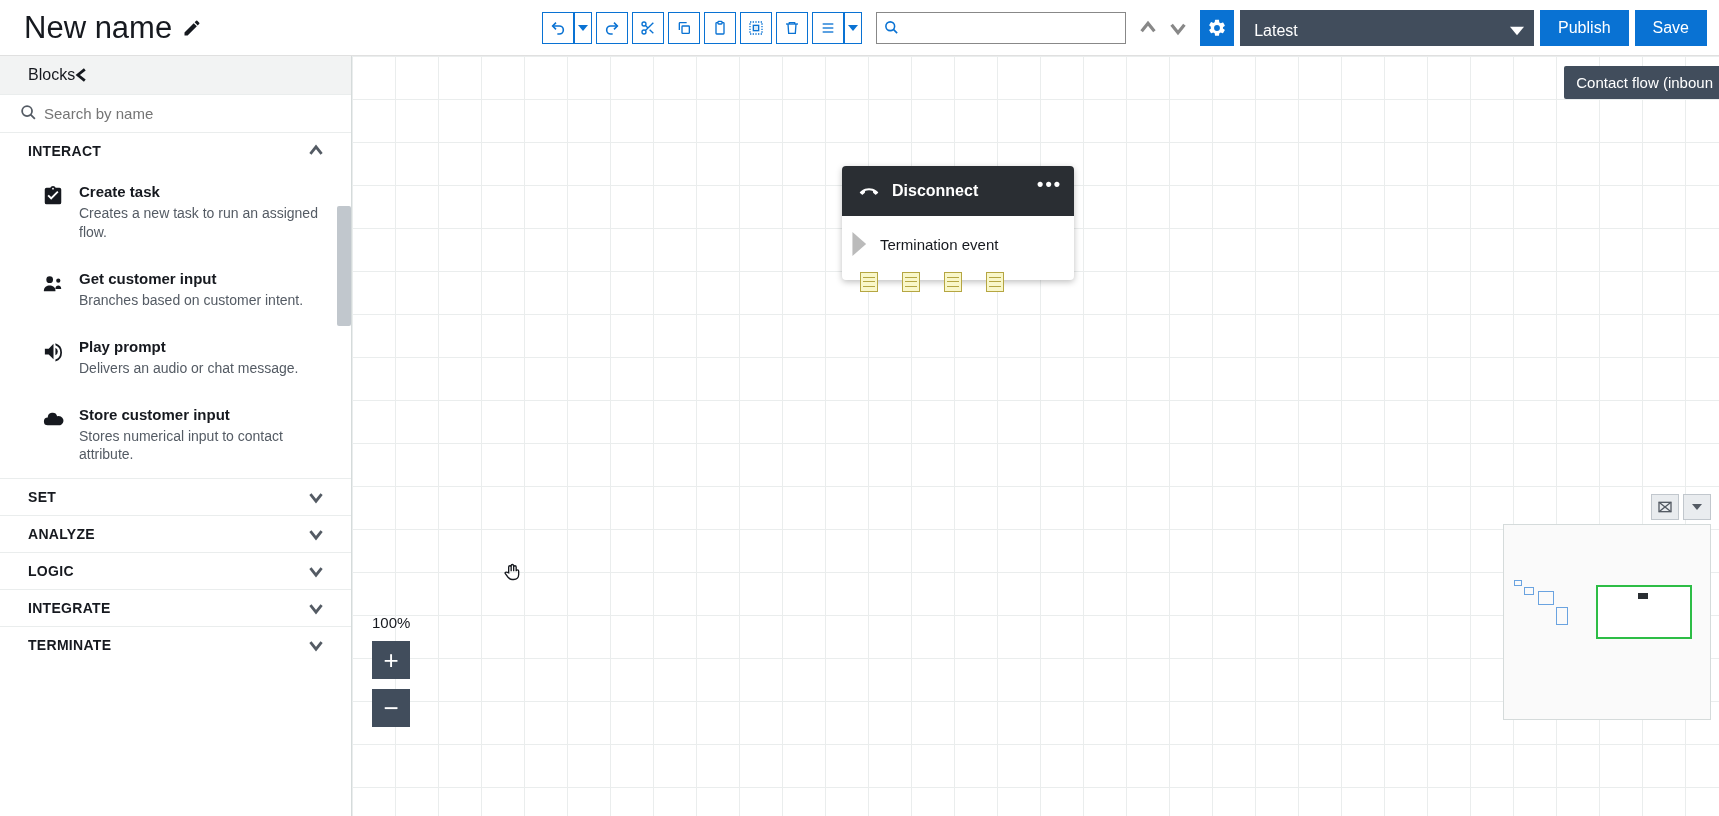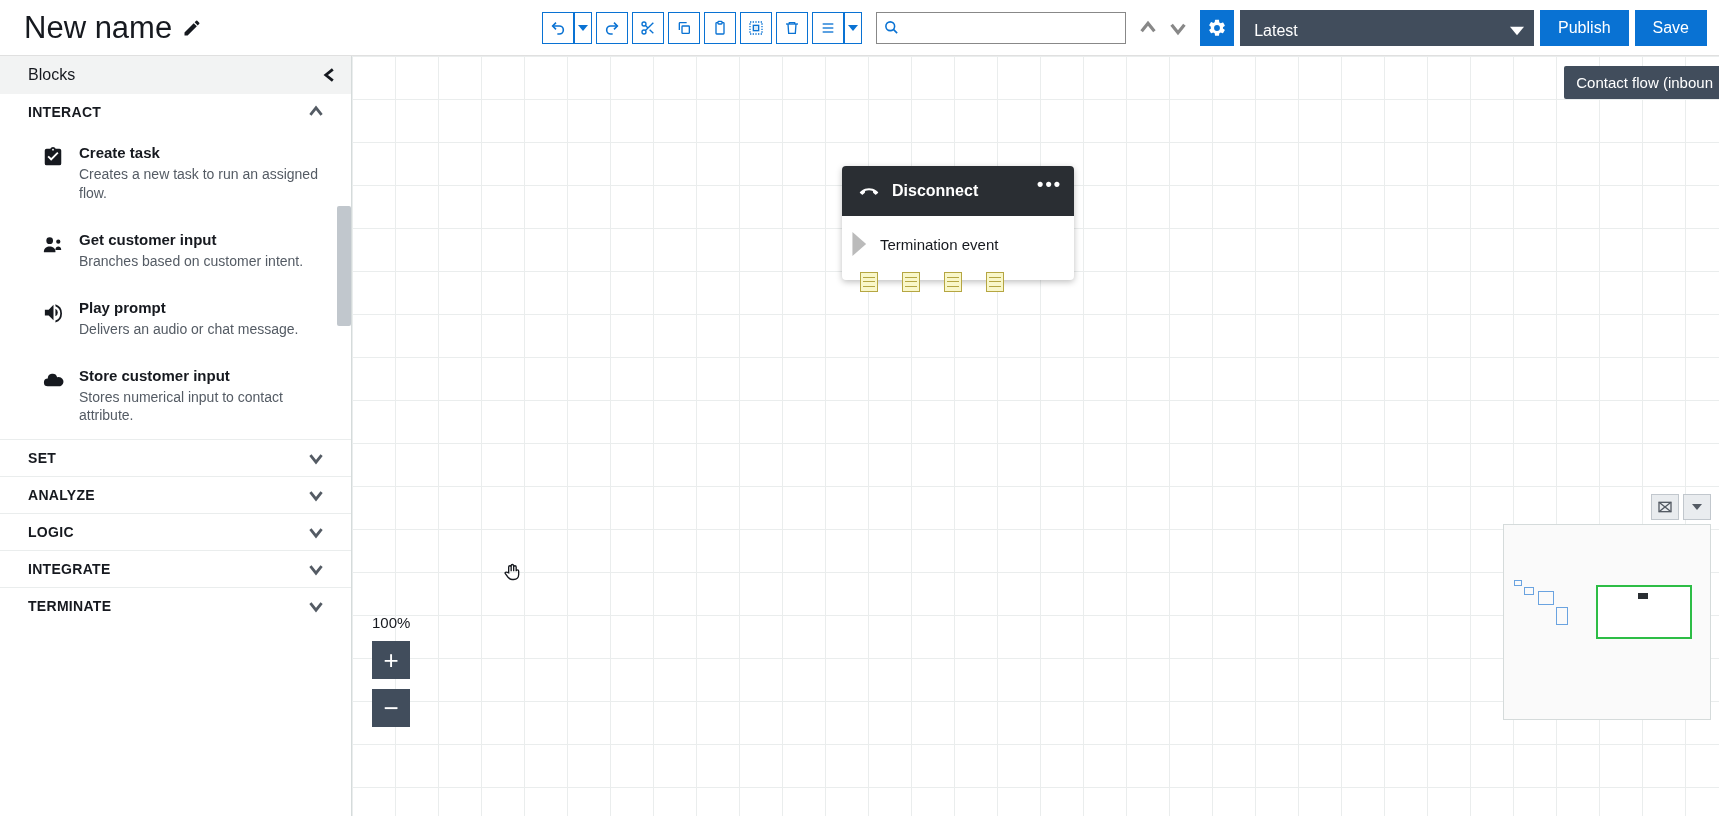--- a/index.html
+++ b/index.html
@@ -26,21 +26,21 @@
 
 .version-dd { margin-left: 6px; height: 36px; background: #414d5c; color: #fff; display: flex; align-items: center; padding: 7px 10px 0 14px; width: 310px; justify-content: space-between; cursor: pointer; font-size: 16px;}
 
 .primary-btn { height: 36px; background: #0972d3; color: #fff; border: none; padding: 0 18px; font-size: 16px; margin-left: 6px; cursor: pointer; }
 
 
 .main { display: flex; height: calc(100% - 56px); width: 100%; }
 
 
 .sidebar { width: 352px; background: #fff; border-right: 1px solid #d5dbdb; display: flex; flex-direction: column; position: relative;}
-.sidebar-head { display: flex; align-items: center; justify-content: space-between; padding: 10px 14px 10px 28px; font-size: 16px; color: #16191f; background: #f2f3f3;}
+.sidebar-head { display: flex; align-items: center; justify-content: flex-start; padding: 10px 14px 10px 28px; font-size: 16px; color: #16191f; background: #f2f3f3;}
 .collapse-icon { cursor: pointer; }
 .sidebar-search { padding: 0; position: relative; border-bottom: 1px solid #eaeded; }
 .sidebar-search input { width: 100%; height: 38px; border: none; border-top:1px solid #eaeded; padding-left: 44px; font-size: 15px; outline: none;}
 .sidebar-search .si { position: absolute; left: 20px; top: 10px; color: #545b64; }
 .sidebar-body { flex: 1; overflow: auto; }
 .cat { padding: 10px 28px; font-size: 14px; font-weight: 700; letter-spacing: 0.3px; color: #16191f; display: flex; align-items: center; justify-content: space-between; cursor: pointer; border-top: 1px solid #eaeded;}
 .cat.first { border-top: none; }
 .cat .chev { color: #545b64; }
 .block-item { display: flex; gap: 14px; padding: 14px 20px 14px 41px; cursor: grab; }
 .block-item .bi { flex: 0 0 24px; display: flex; align-items: flex-start; justify-content: center; margin-top: 2px;}
@@ -204,20 +204,29 @@
 
   <div class="sidebar">
     <div class="sidebar-head">
       <span>Blocks</span>
       <span class="collapse-icon">
         <svg width="14" height="14" viewBox="0 0 10 10" fill="none" stroke="#16191f" stroke-width="2">
             <path d="M7 1 L2 5 L7 9"></path>
           </svg>
       </span>
     </div>
+    <div class="sidebar-search">
+      <span class="si">
+        <svg width="17" height="17" viewBox="0 0 24 24" fill="none" stroke="#545b64" stroke-width="2.5">
+            <circle cx="10" cy="10" r="7"></circle>
+            <line x1="21" y1="21" x2="15" y2="15"></line>
+          </svg>
+      </span>
+      <input type="text" placeholder="Search by name" style="">
+    </div>
     <div class="sidebar-body">
       <div class="cat first">
         <span>INTERACT</span>
         <span class="chev">
             <svg width="14" height="14" viewBox="0 0 10 10" fill="none" stroke="#545b64" stroke-width="2">
               <path d="M1 7 L5 2 L9 7"></path>
             </svg>
           </span>
       </div>
 

